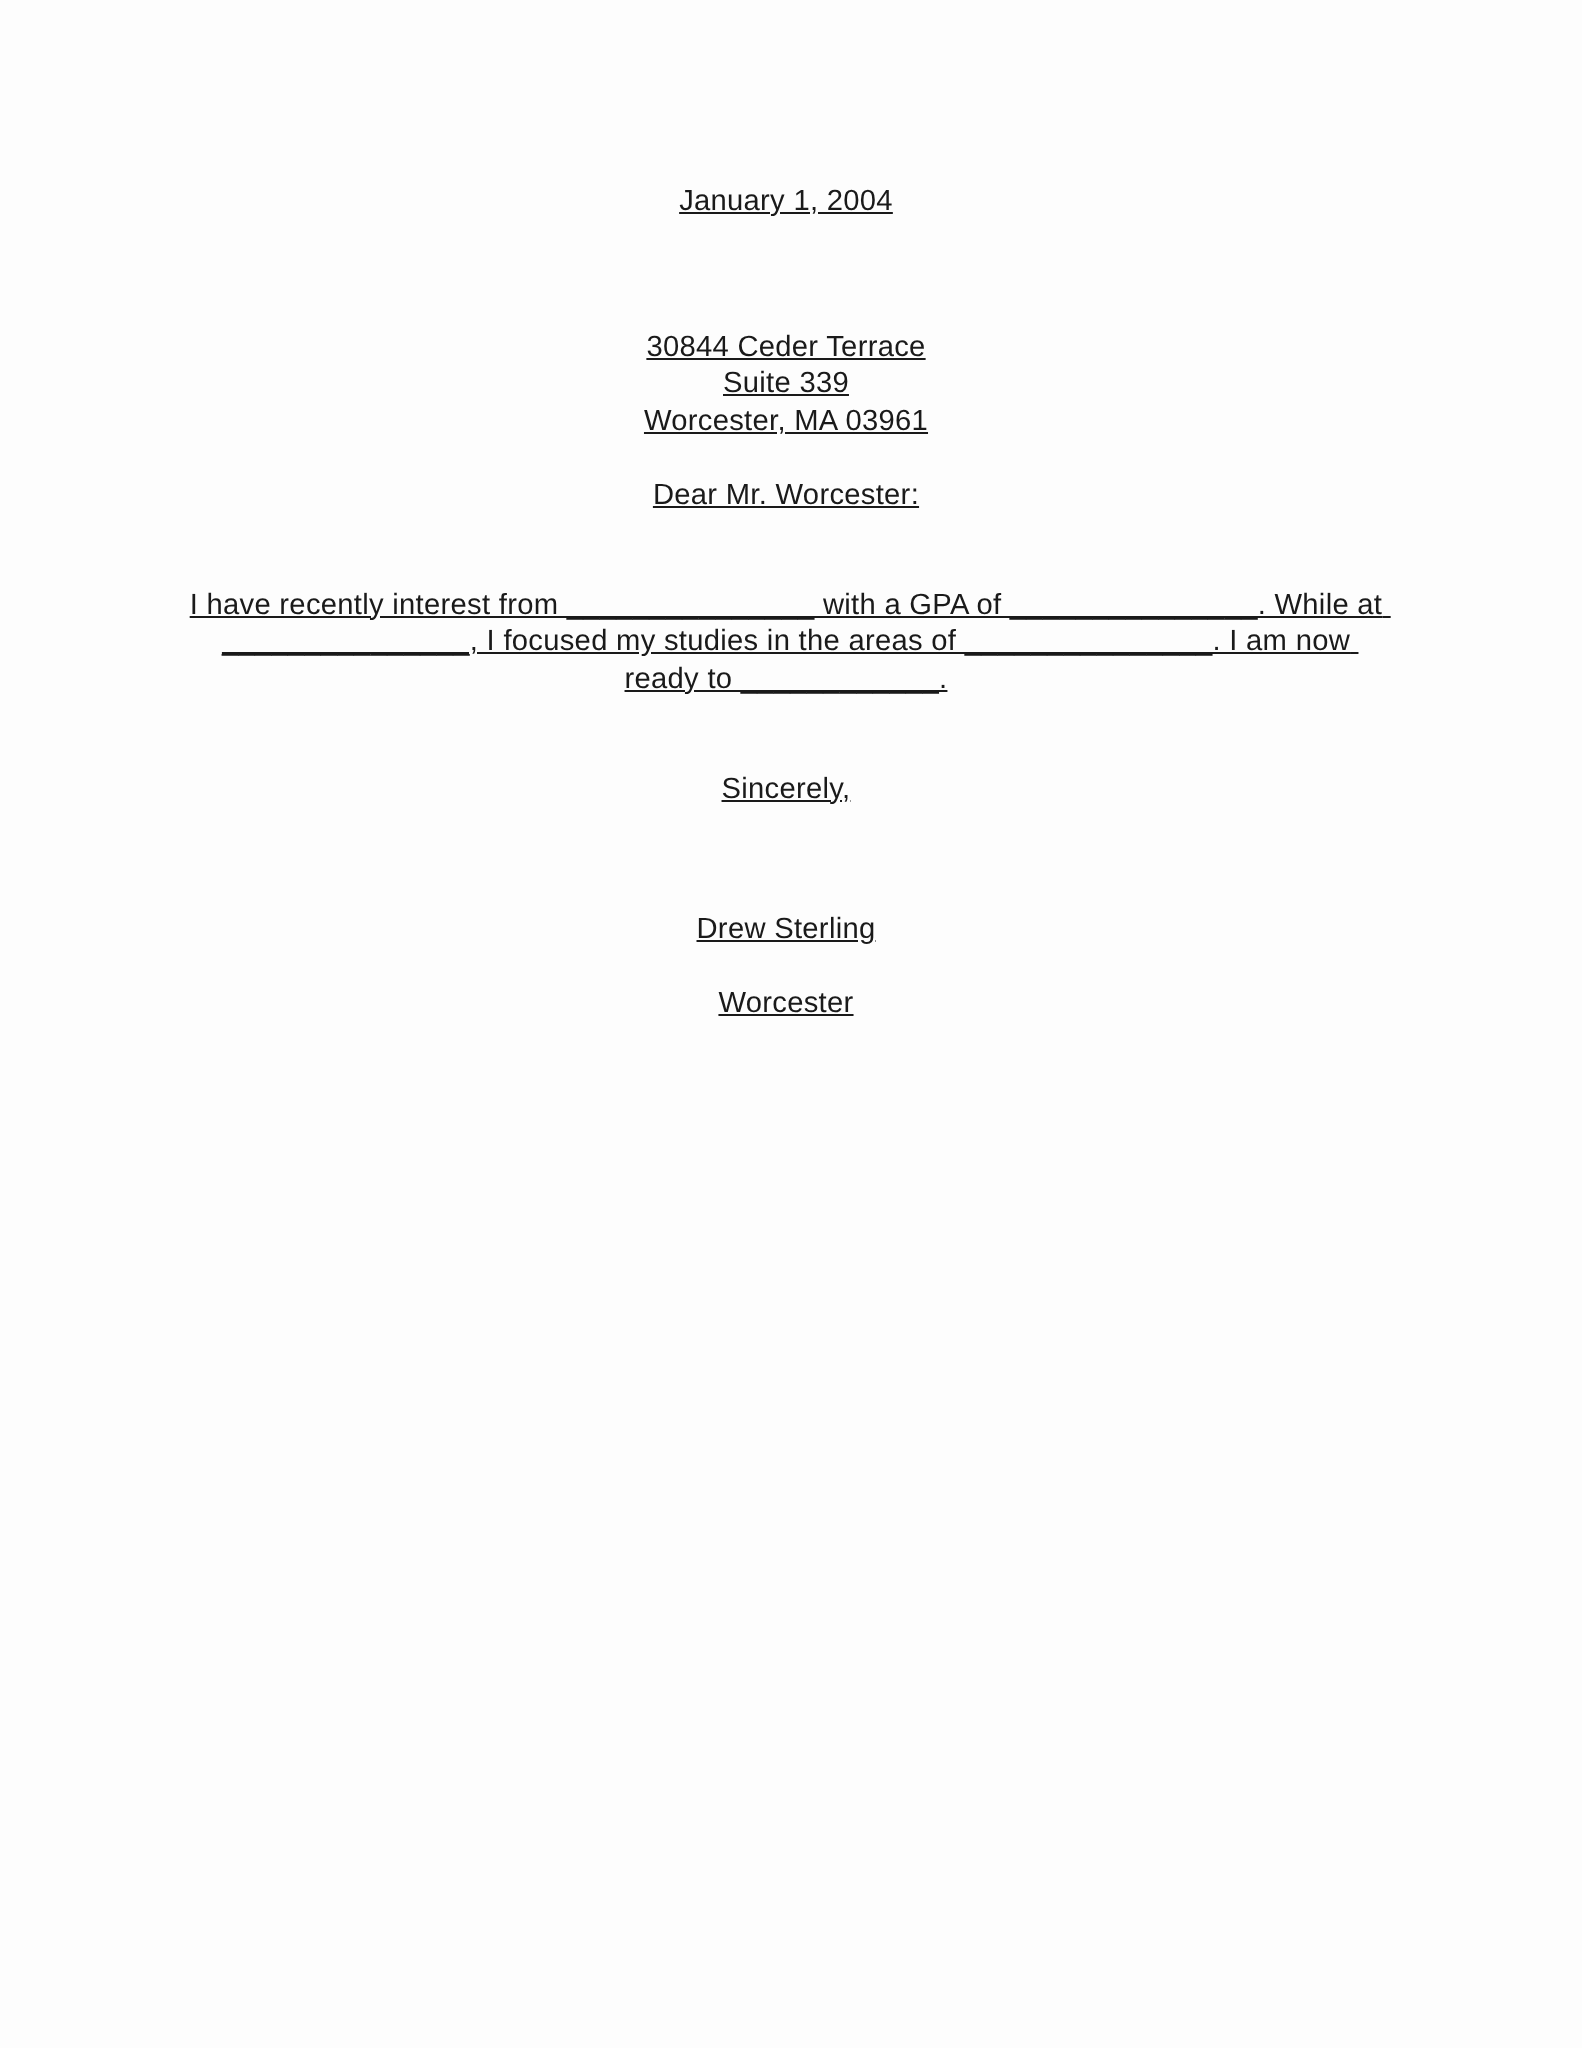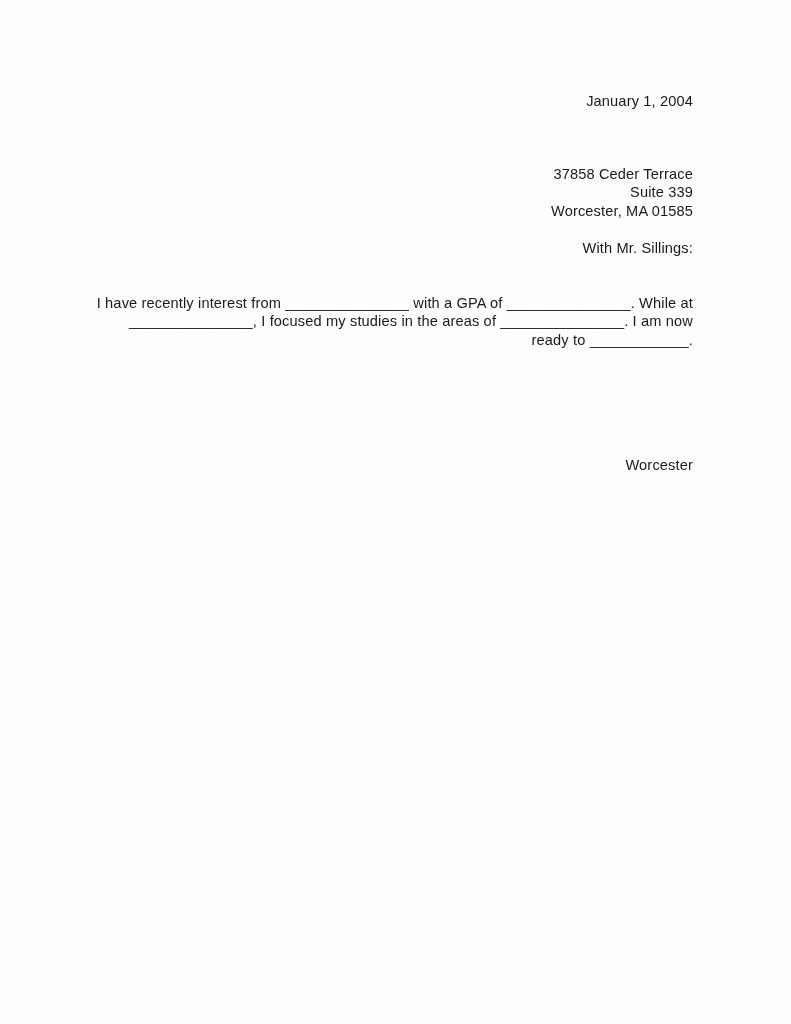--- a/index.html
+++ b/index.html
@@ -31,22 +31,23 @@
     width: 600px;
   }
 
   .line,
   .para {
     font-size: 14.6px;
     line-height: 18.7px;
     letter-spacing: 0.01em;
     color: #1a1a1a;
     margin: 0;
-    text-align: right;
+    text-align: center;
     white-space: pre-wrap;
+    text-decoration: underline;
   }
 
   .date-line {
     margin-bottom: 0;
   }
 
   .spacer-after-date { height: 54px; }
   .spacer-after-address { height: 18px; }
   .spacer-sm { height: 18px; }
   .spacer-signature { height: 52px; }
@@ -62,45 +63,47 @@
 <body>
 
 <div class="page">
   <div class="letter-body">
 
     <div class="line date-line">January 1, 2004</div>
 
     <div class="spacer-after-date"></div>
 
     <div class="address-block">
-      <div class="line">37858 Ceder Terrace</div>
+      <div class="line">30844 Ceder Terrace</div>
       <div class="line">Suite 339</div>
-      <div class="line">Worcester, MA 01585</div>
+      <div class="line">Worcester, MA 03961</div>
     </div>
 
     <div class="spacer-after-address"></div>
 
-    <div class="line">With Mr. Sillings:</div>
+    <div class="line">Dear Mr. Worcester:</div>
 
     <div class="spacer-sm"></div>
 
 
     <div class="spacer-sm"></div>
 
     <div class="para para-wider">I have recently interest from _______________ with a GPA of _______________. While at _______________, I focused my studies in the areas of _______________. I am now ready to ____________.</div>
 
     <div class="spacer-sm"></div>
 
 
     <div class="spacer-sm"></div>
 
     <div class="closing-block">
+      <div class="line">Sincerely,</div>
 
       <div class="spacer-signature"></div>
 
+      <div class="line">Drew Sterling</div>
 
       <div class="spacer-sm"></div>
 
       <div class="line">Worcester</div>
     </div>
 
   </div>
 </div>
 
 </body></html>

